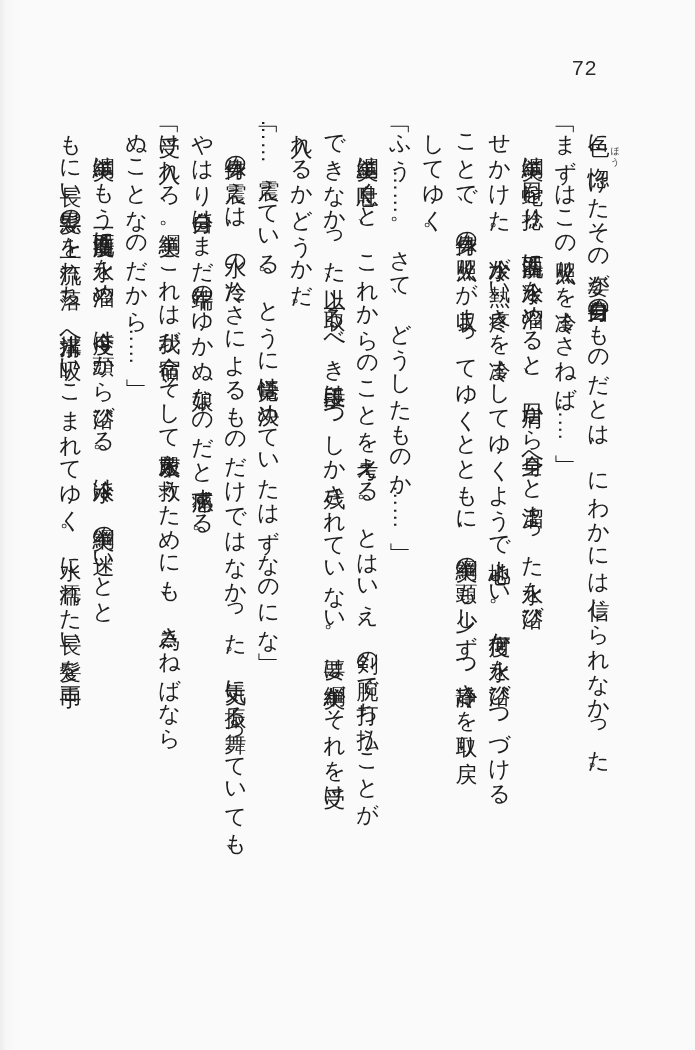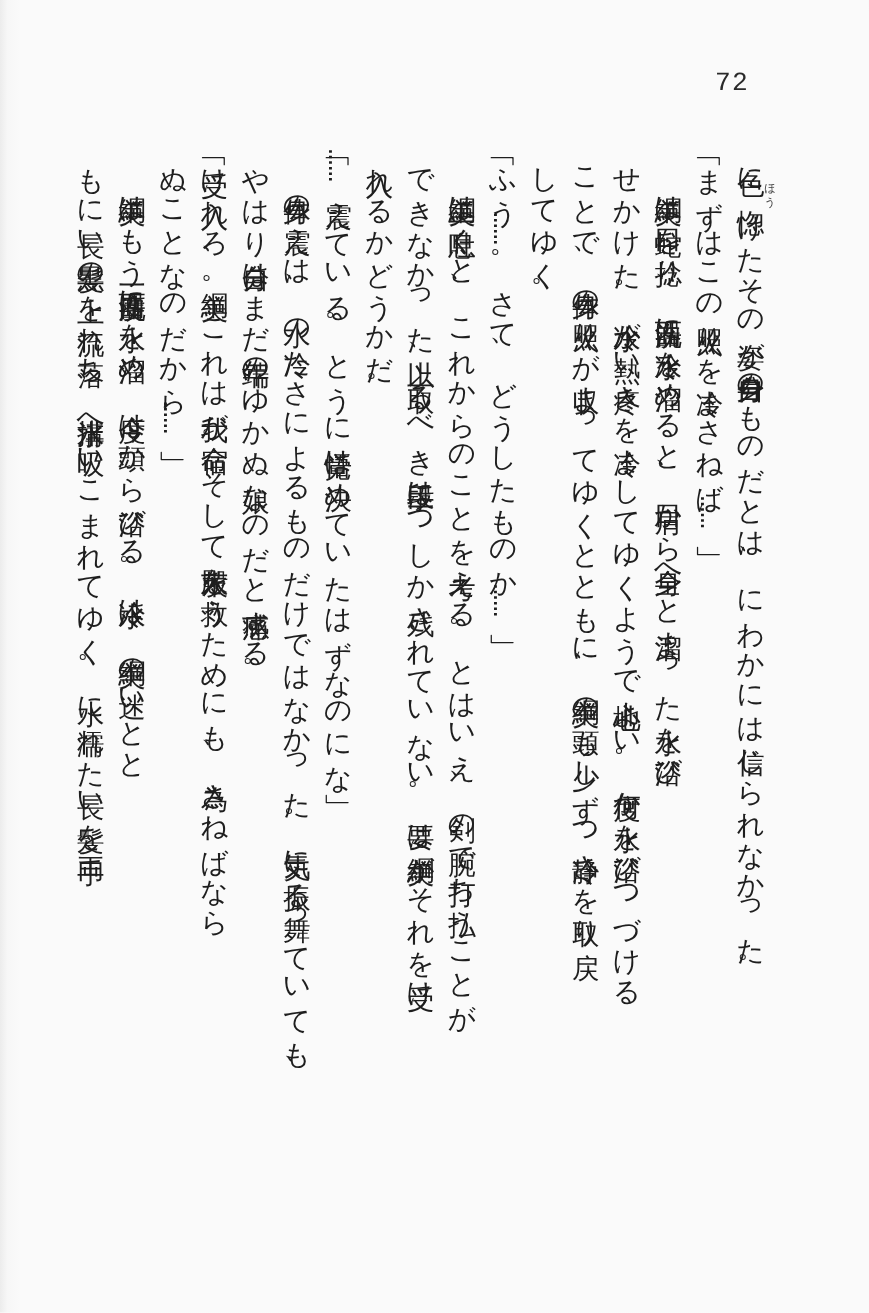--- a/index.html
+++ b/index.html
@@ -7,21 +7,21 @@
     padding: 0;
   }
   .page {
     position: relative;
     width: 695px;
     height: 1050px;
     background: #fafafa;
     background-image: linear-gradient(to right, #ececec 0px, #f7f7f7 6px, #fafafa 16px),
                       linear-gradient(to bottom, rgba(0,0,0,0.03), rgba(0,0,0,0) 12px);
     overflow: hidden;
-    font-family: Liberation Mono, monospace;
+    font-family: Liberation Sans, sans-serif;
     color: #1e1e1e;
   }
   .page-number {
     position: absolute;
     top: 56px;
     left: 572px;
     font-size: 21px;
     letter-spacing: 1px;
     color: #2a2a2a;
   }

